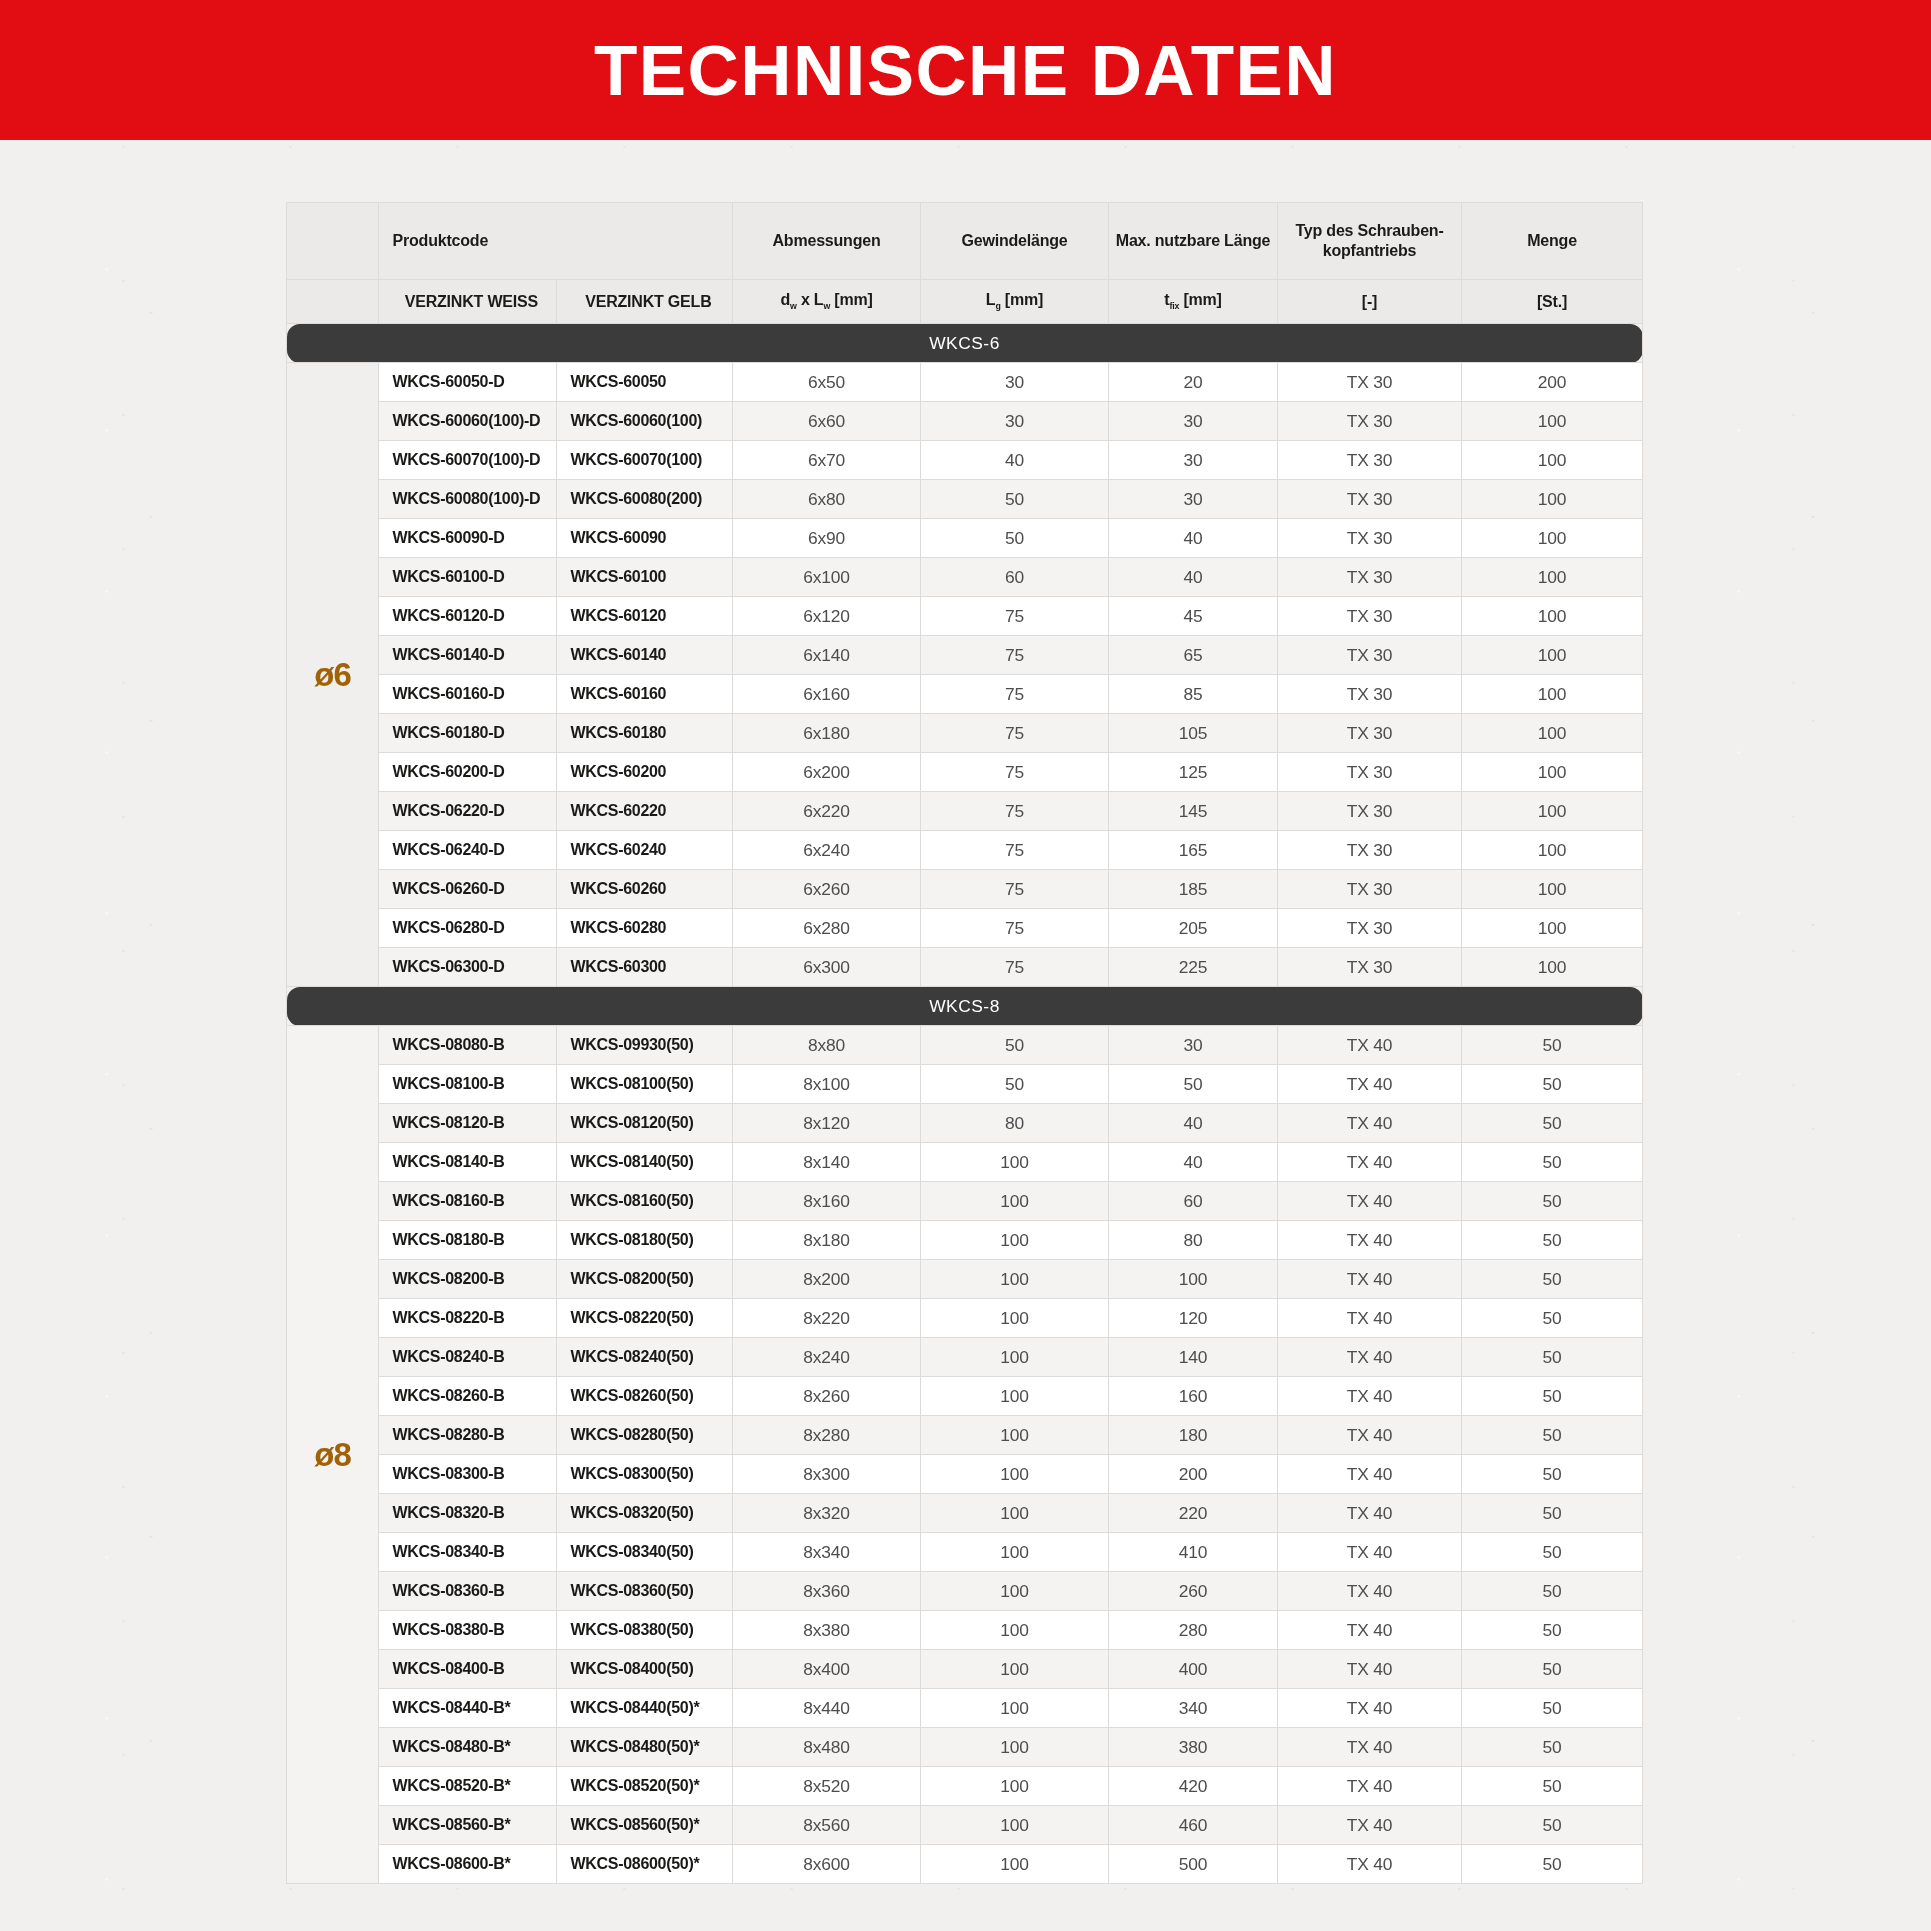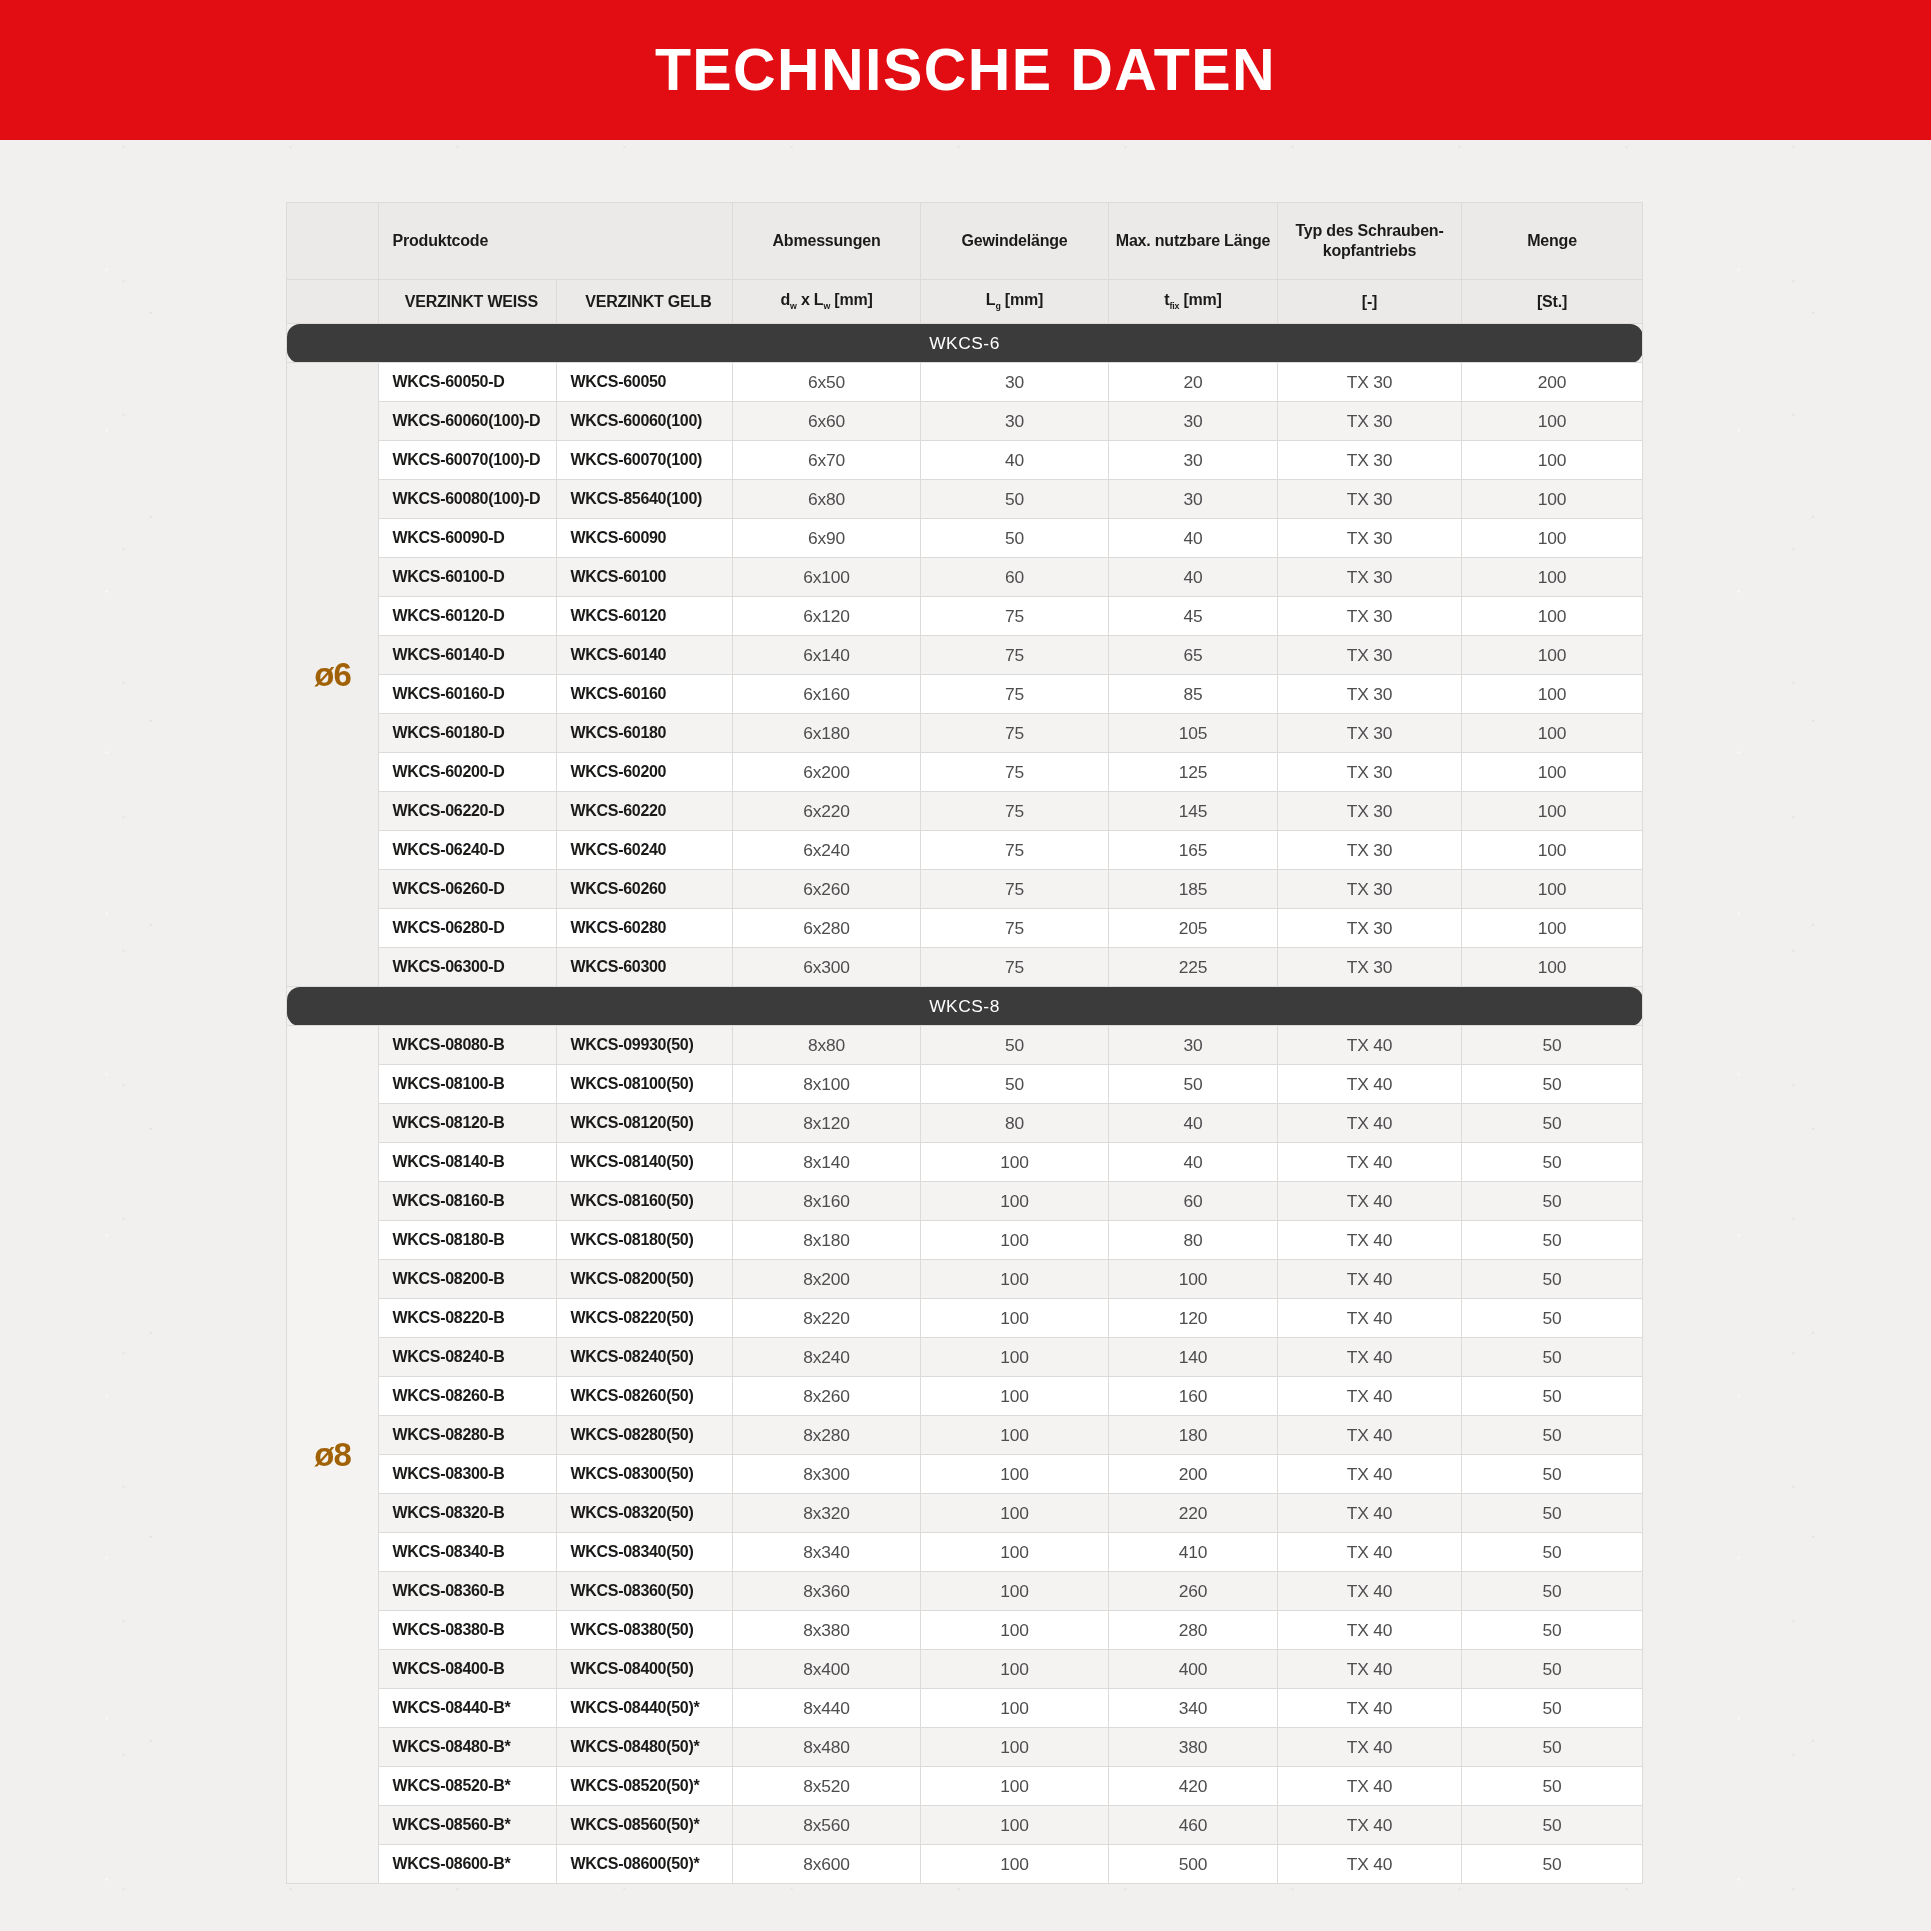--- a/index.html
+++ b/index.html
@@ -13,21 +13,21 @@
       radial-gradient(rgba(255,255,255,0.55) 1px, transparent 1.9px);
     background-size:277px 204px,167px 134px,204px 161px;
     background-position:12.6px 6.8px,40px 80px,4.8px 28px;
   }
   .titlebar{
     position:absolute;top:0;left:0;width:1931px;height:140px;
     background:var(--accent,#e20d13);
     display:flex;align-items:center;justify-content:center;
   }
   .titlebar h1{
-    margin:0;color:#ffffff;font-size:59px;font-weight:800;
+    margin:0;color:#ffffff;font-size:71px;font-weight:800;
     letter-spacing:1.4px;white-space:nowrap;
   }
   .table-wrap{position:absolute;left:286px;top:202px;width:1356px;}
   table{border-collapse:collapse;table-layout:fixed;width:1356px;}
   col.c0{width:92px}col.c1{width:178px}col.c2{width:176px}col.c3{width:188px}
   col.c4{width:188px}col.c5{width:169px}col.c6{width:184px}col.c7{width:181px}
   th,td{
     border:1.9px solid #dcdbd9;box-sizing:border-box;height:39px;
     padding:0 5.8px;overflow:hidden;vertical-align:middle;
   }
@@ -126,21 +126,21 @@
             <td class="code">WKCS-60070(100)-D</td>
             <td class="code">WKCS-60070(100)</td>
             <td class="num">6x70</td>
             <td class="num">40</td>
             <td class="num">30</td>
             <td class="num">TX 30</td>
             <td class="num">100</td>
           </tr>
           <tr class="gray">
             <td class="code">WKCS-60080(100)-D</td>
-            <td class="code">WKCS-85640(100)</td>
+            <td class="code">WKCS-60080(200)</td>
             <td class="num">6x80</td>
             <td class="num">50</td>
             <td class="num">30</td>
             <td class="num">TX 30</td>
             <td class="num">100</td>
           </tr>
           <tr>
             <td class="code">WKCS-60090-D</td>
             <td class="code">WKCS-60090</td>
             <td class="num">6x90</td>

